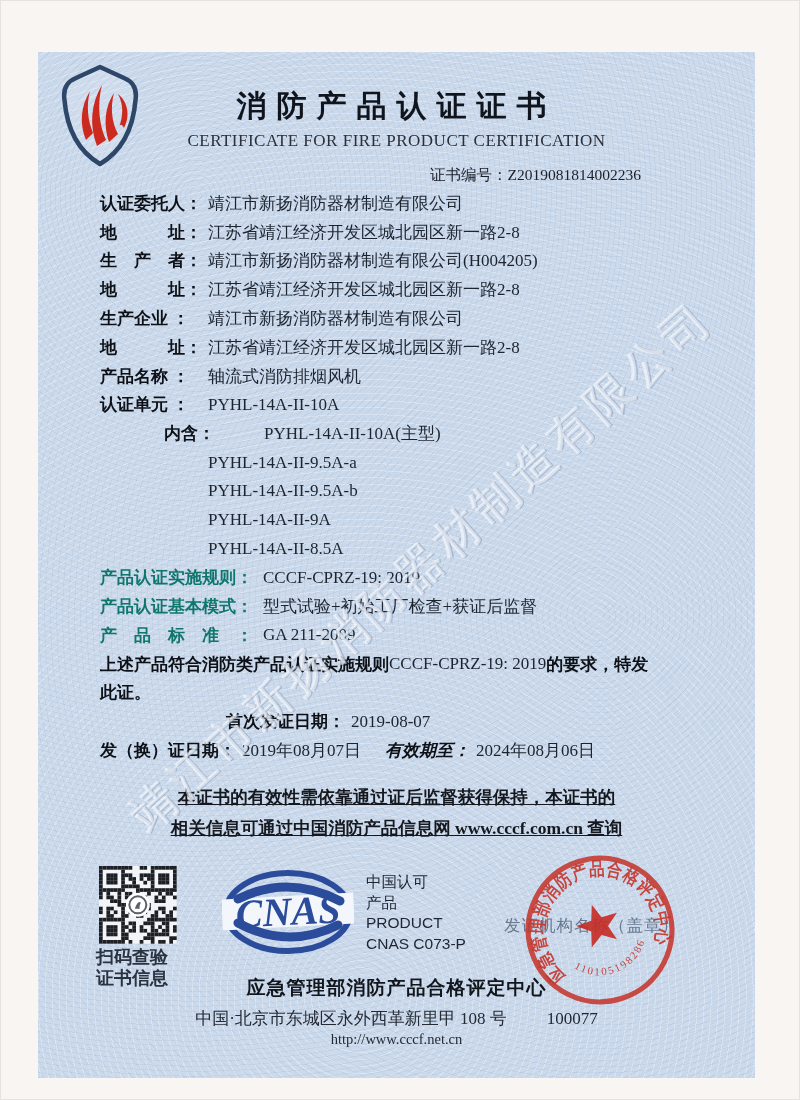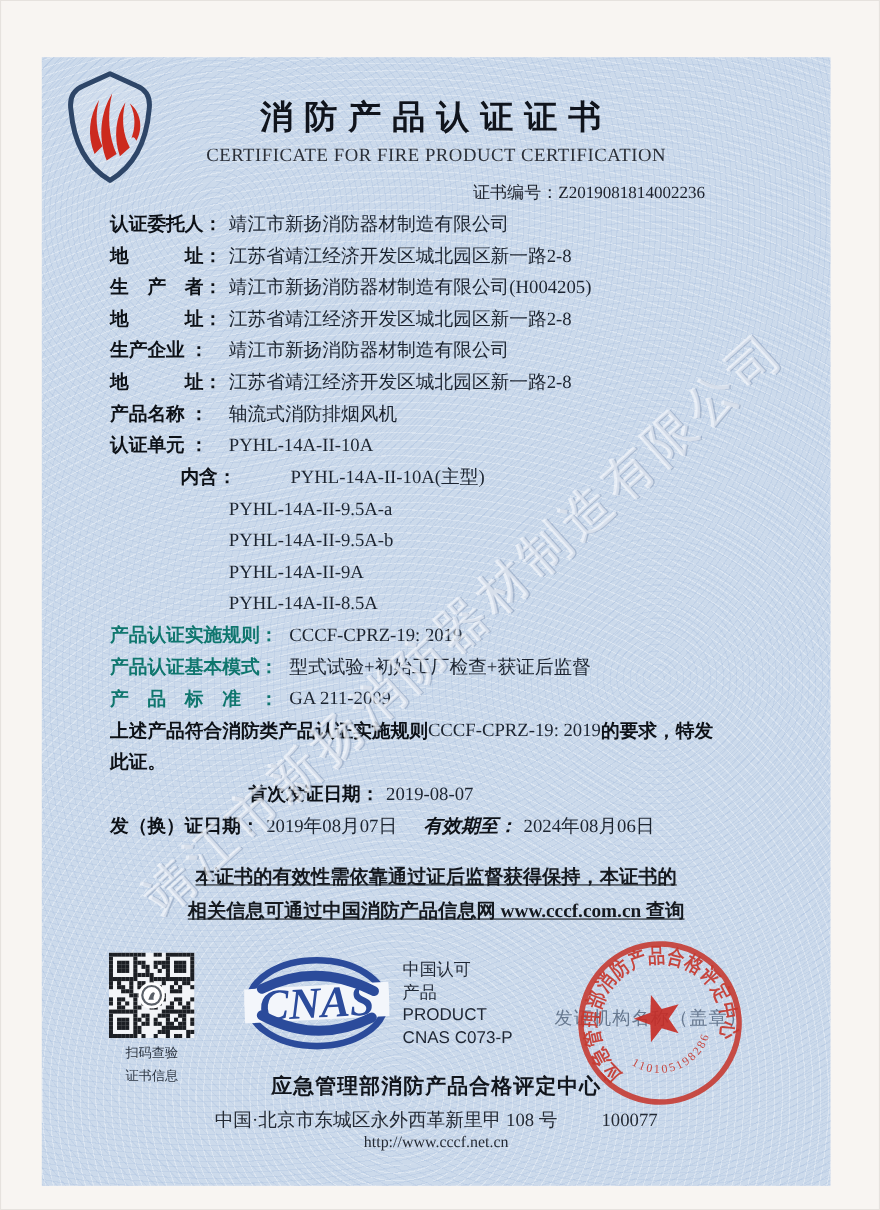--- a/index.html
+++ b/index.html
@@ -21,21 +21,21 @@
   .row{height:28.8px;display:flex;align-items:center;font-size:17px;color:#1c2430;white-space:nowrap;}
   .lbl{font-weight:700;color:#0d1117;flex:0 0 108px;}
   .lbl-wide{font-weight:700;color:#0f766e;flex:0 0 163px;}
   .ind65{padding-left:64px;gap:40px;}
   .ind108{padding-left:108px;}
   .b{font-weight:700;color:#0d1117;}
   .notice{top:782px;font-size:17.5px;font-weight:700;color:#15191f;line-height:31px;z-index:2;text-decoration:underline;}
   .wm{left:138px;top:792px;transform:rotate(-42deg);transform-origin:0 50%;
       font-size:46px;letter-spacing:5px;white-space:nowrap;z-index:3;pointer-events:none;
       color:rgba(235,241,249,.62);text-shadow:1px 1px 0 rgba(125,145,175,.45),-1px -1px 0 rgba(255,255,255,.55);}
-  .qrcap{left:96px;top:947px;width:84px;text-align:center;font-size:12px;line-height:21px;color:#2a3340;z-index:2;}
+  .qrcap{left:96px;top:947px;width:84px;text-align:left;font-size:18px;line-height:21px;color:#2a3340;z-index:2;font-weight:bold;}
   .cnas-txt{left:366px;top:872px;font-size:15.5px;line-height:20.5px;color:#1e2633;z-index:2;font-family:"Liberation Sans","DejaVu Sans",sans-serif;}
   .seal-cap{left:504px;top:915px;font-size:16.5px;letter-spacing:1px;color:#67788f;z-index:3;}
   .org{top:975px;font-size:19px;font-weight:700;letter-spacing:1px;color:#11151c;z-index:2;}
   .addr{top:1007px;font-size:17px;color:#242a34;z-index:2;}
   .web{top:1031px;font-size:14.5px;color:#242a34;z-index:2;}
   .gap40{display:inline-block;width:40px;}
   svg{display:block;}
 </style>
 </head>
 <body>

